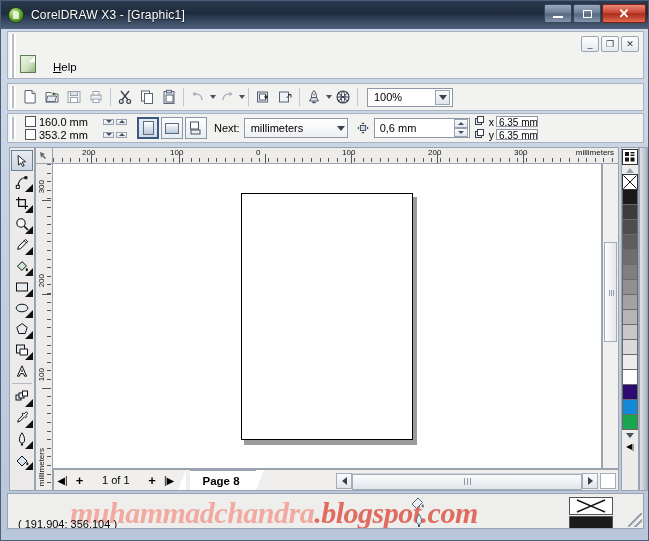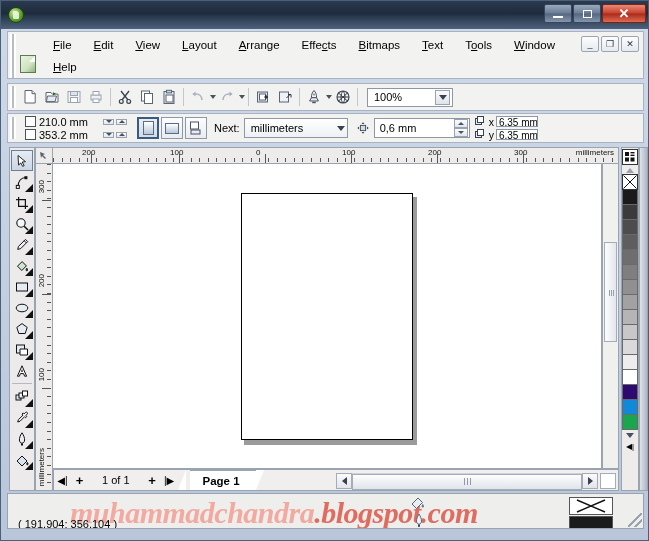--- a/index.html
+++ b/index.html
@@ -371,49 +371,38 @@
   }
   .sb-ico { position: absolute; width: 18px; height: 20px; }
 </style>
 </head>
 <body>
 
 <div id="app">
 
   <div class="titlebar">
     <div class="title-ico"></div>
+    <span class="title-text">CorelDRAW X3 - [Graphic1]</span>
     <div class="win-btns">
       <div class="win-btn">
           <i class="btn-min-glyph"></i>
         </div>
       <div class="win-btn">
           <i class="btn-max-glyph"></i>
         </div>
       <div class="win-btn close">
           <span class="btn-close-glyph">✕</span>
         </div>
     </div>
   </div>
 
   <div class="menuzone">
     <div class="grip"></div>
     <div class="menu-doc-ico"></div>
 
-    <div class="menurow r1">
-      <div class="menuitem"><u>F</u>ile</div>
-      <div class="menuitem"><u>E</u>dit</div>
-      <div class="menuitem"><u>V</u>iew</div>
-      <div class="menuitem"><u>L</u>ayout</div>
-      <div class="menuitem"><u>A</u>rrange</div>
-      <div class="menuitem">Effe<u>c</u>ts</div>
-      <div class="menuitem"><u>B</u>itmaps</div>
-      <div class="menuitem"><u>T</u>ext</div>
-      <div class="menuitem">T<u>o</u>ols</div>
-      <div class="menuitem"><u>W</u>indow</div>
-    </div>
 
     <div class="menurow r2">
       <div class="menuitem"><u>H</u>elp</div>
     </div>
 
     <div class="mdi-btns">
       <div class="mdi-btn">_</div>
       <div class="mdi-btn">❐</div>
       <div class="mdi-btn">✕</div>
     </div>
@@ -540,21 +529,21 @@
     <div class="tgrip"></div>
 
 
     <div class="dimgroup">
       <div class="dimicons">
         <span class="dimico"></span>
         <span class="dimico"></span>
       </div>
       <div class="dimvals">
         <div class="dimrow">
-          <span class="dimtxt">210.0 mm</span>
+          <span class="dimtxt">160.0 mm</span>
           <span class="spin">
             <div>
                 <i class="caret-d"></i>
               </div>
           </span>
           <span class="spin">
             <div>
                 <i class="caret-u"></i>
               </div>
           </span>
@@ -932,21 +921,21 @@
   <div class="pal-rail"></div>
 
   <div class="pagenav">
     <div class="navbtn">◀|</div>
     <div class="navbtn" style="font-size:13px;font-weight:bold">+</div>
     <div class="pagecount">1 of 1</div>
     <div class="navbtn" style="font-size:13px;font-weight:bold">+</div>
     <div class="navbtn">|▶</div>
     <div class="tabskew-l"></div>
     <div class="pagetab">
-      <span>Page 1</span>
+      <span>Page 8</span>
     </div>
     <div class="tabskew-r"></div>
 
     <div class="hscroll">
       <div class="hsb-btn">
         <span style="width:0;height:0;border-top:4px solid transparent;border-bottom:4px solid transparent;border-right:5px solid #39414e;display:block"></span>
       </div>
       <div class="hsb-track">
         <div class="hsb-thumb">
           <span class="hsb-grip"></span>

